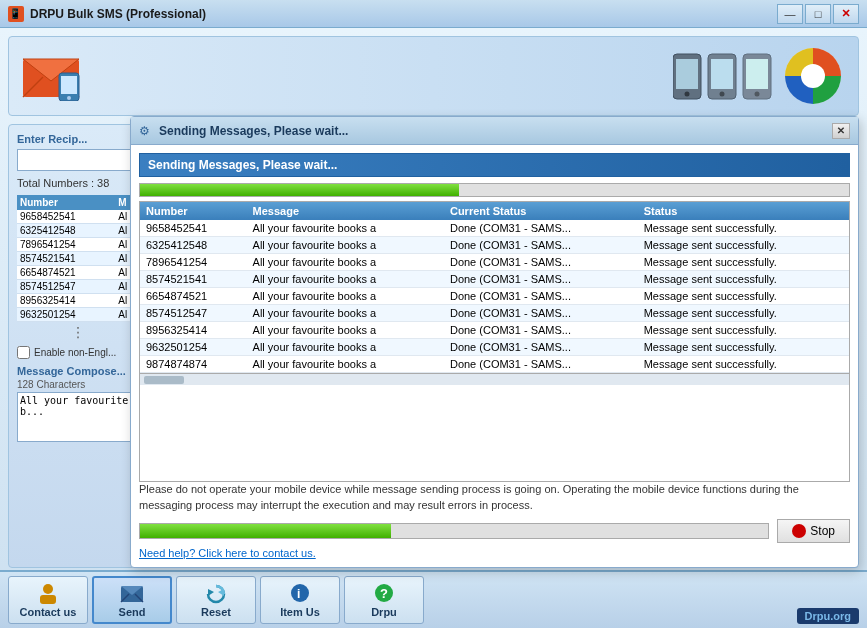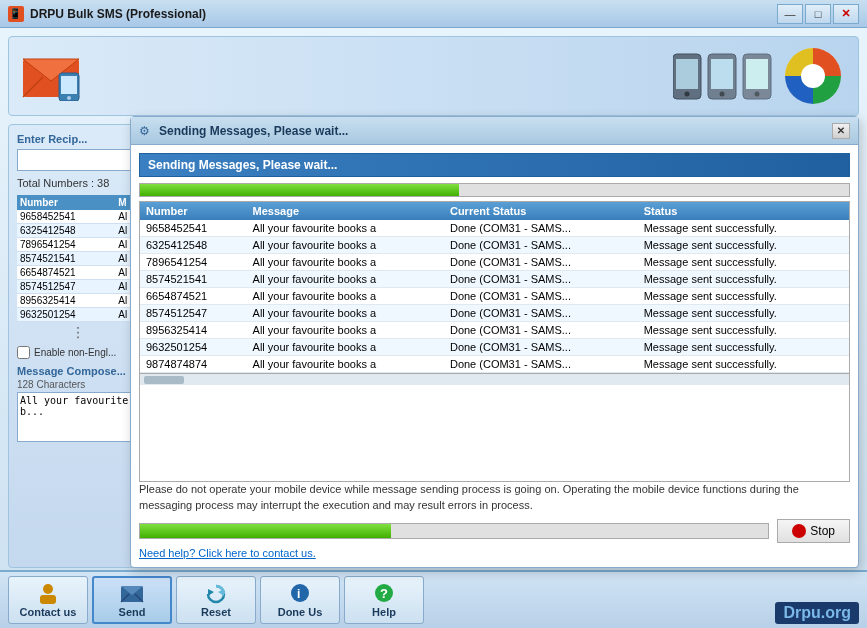--- a/index.html
+++ b/index.html
@@ -405,21 +405,21 @@
     }
 
     
     .watermark {
       position: absolute;
       bottom: 4px;
       right: 8px;
       background: #1a3a6c;
       color: #7ab8e8;
       padding: 2px 8px;
-      font-size: 16px;
+      font-size: 11px;
       font-weight: bold;
       border-radius: 3px;
       z-index: 20;
     }
 
     
     .right-panel {
       position: absolute;
       top: 96px;
       right: 8px;
@@ -716,30 +716,30 @@
     </div>
 
 
     <div class="toolbar-btn">
       <div class="btn-icon-area">
         <svg width="24" height="22">
             <circle cx="12" cy="11" r="9" fill="#2266aa" stroke="#1144880" stroke-width="1"></circle>
             <text x="9" y="16" font-size="12" fill="white" font-weight="bold">i</text>
           </svg>
       </div>
-      <span class="btn-label">Done Us</span>
+      <span class="btn-label">Item Us</span>
     </div>
 
     <div class="toolbar-btn">
       <div class="btn-icon-area">
         <svg width="24" height="22">
             <circle cx="12" cy="11" r="9" fill="#22aa44"></circle>
             <text x="8" y="16" font-size="13" fill="white" font-weight="bold">?</text>
           </svg>
       </div>
-      <span class="btn-label">Help</span>
+      <span class="btn-label">Drpu</span>
     </div>
 
   </div>
 
 </div>
 
 <div class="watermark">Drpu.org</div>
 
 </body></html>

